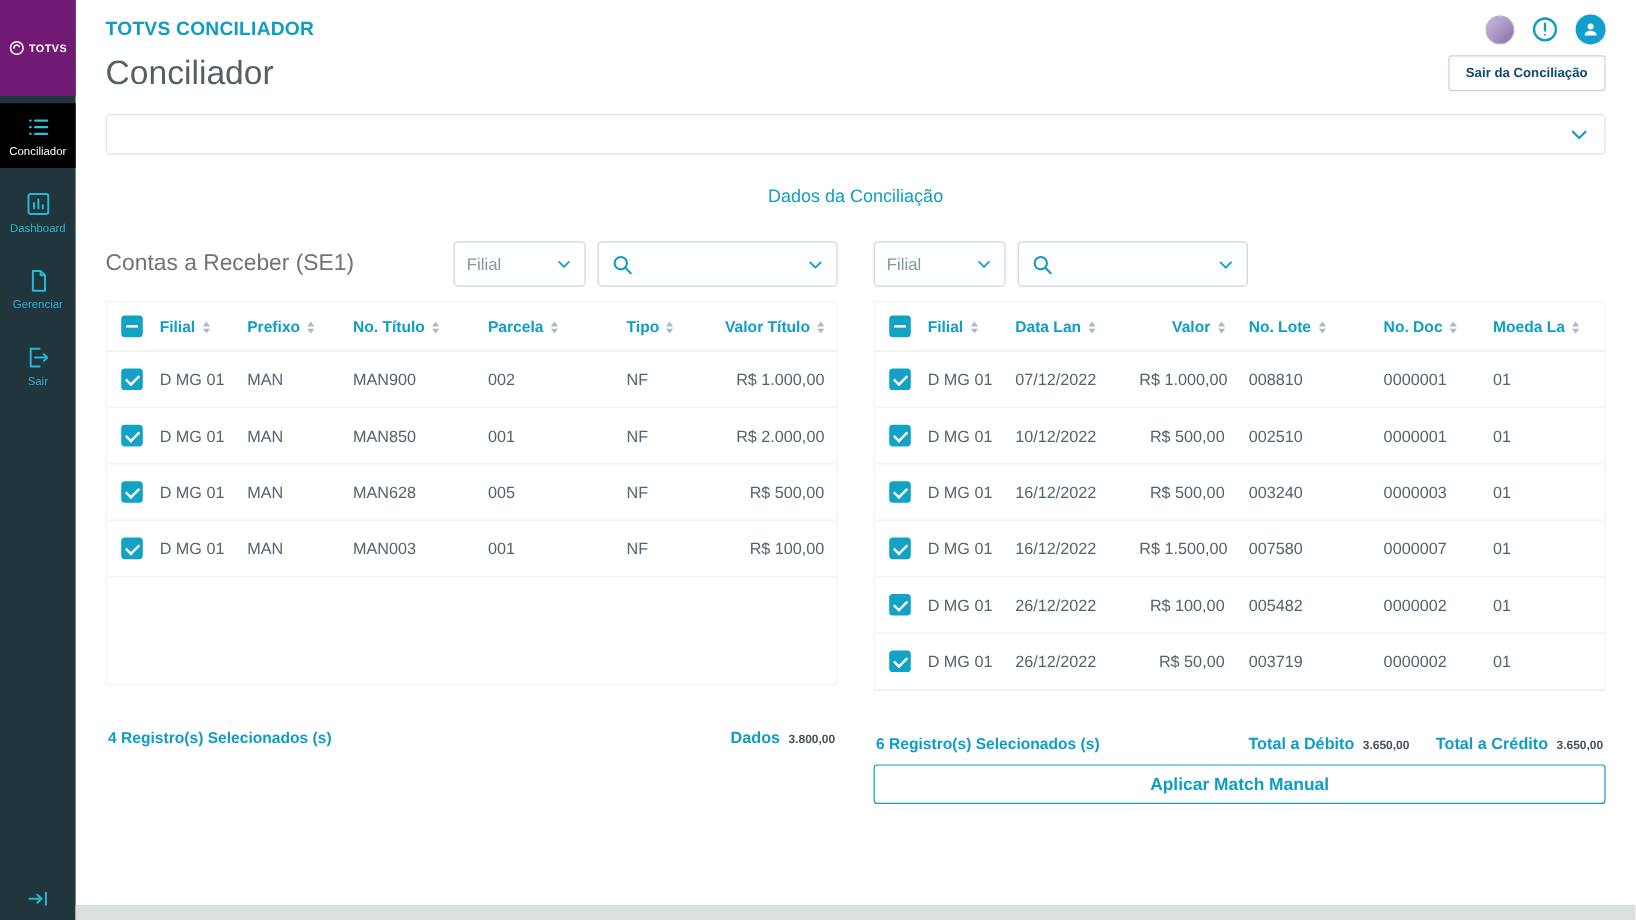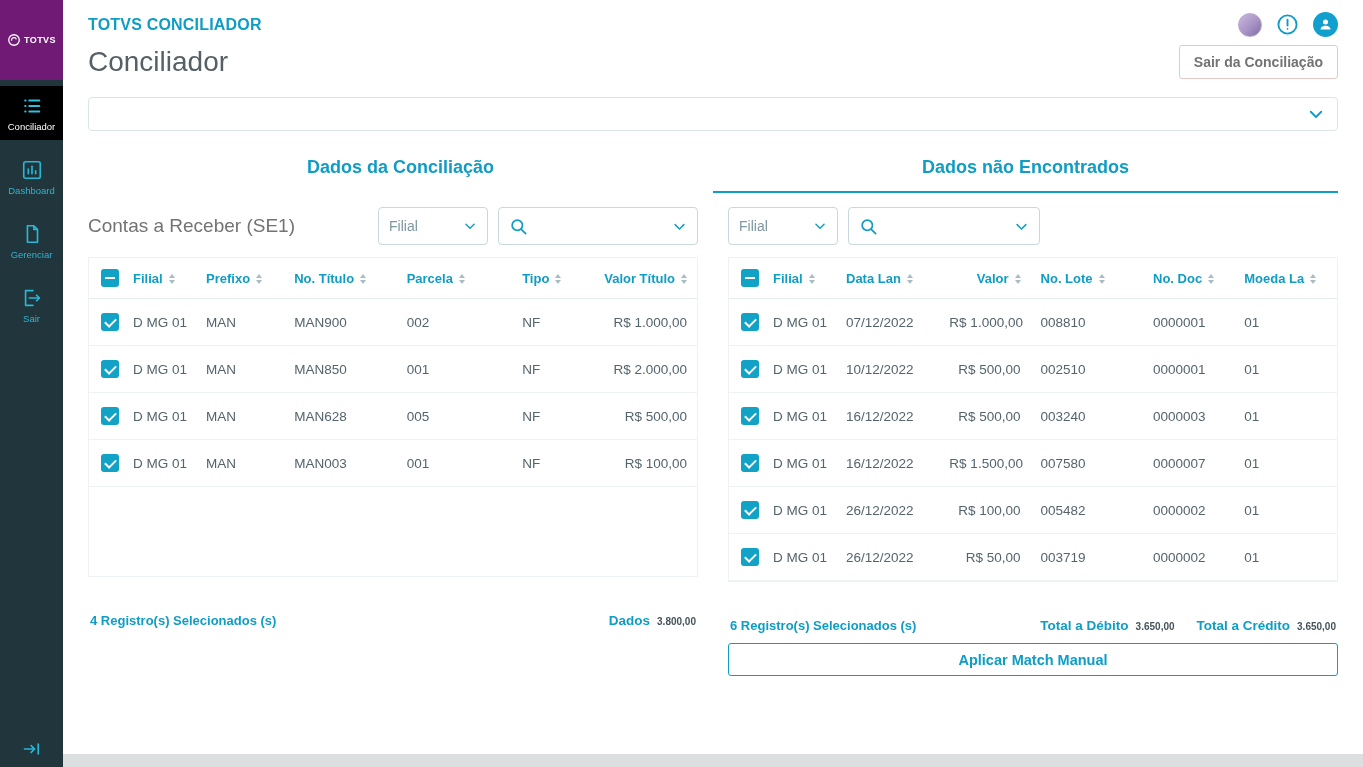--- a/index.html
+++ b/index.html
@@ -52,36 +52,36 @@
   }
   .icon-btn { color: #0f9dc5; display: flex; align-items: center; cursor: pointer; background: none; border: none; }
   .user-circle {
     width: 25px; height: 25px; border-radius: 50%; background: #119fce;
     display: flex; align-items: center; justify-content: center; cursor: pointer; border: none;
   }
 
   .title-row { margin-top: 8px; display: flex; align-items: center; justify-content: space-between; }
   .page-title { font-size: 28px; font-weight: 400; color: #555f66; }
   .exit-btn {
-    background: #fff; color: #737373; font-weight: bold; font-size: 14px;
+    background: #fff; color: #0c4a6e; font-weight: bold; font-size: 11px;
     border: 1px solid #e6c9c5; border-radius: 3px; padding: 8px 14px; cursor: pointer;
     font-family: "Liberation Sans", sans-serif;
   }
 
   .collapse-bar {
     margin-top: 18px; height: 34px;
     border: 1px solid #dbe4e7; border-radius: 4px;
     display: flex; align-items: center; justify-content: flex-end;
     padding: 0 12px; color: #0f9dc5; cursor: pointer; background: #fff;
   }
 
   .tabs { margin-top: 16px; display: flex; }
   .tab {
     flex: 1; text-align: center; padding: 10px 0 13px;
-    color: #0f9dc5; font-weight: bold; font-size: 18px; cursor: pointer;
+    color: #0f9dc5; font-weight: normal; font-size: 15px; cursor: pointer;
     border-bottom: 2px solid transparent;
   }
   .tab.active { border-bottom-color: #0f9dc5; }
 
   .panels { display: flex; gap: 30px; }
   .panel { flex: 1; min-width: 0; display: flex; flex-direction: column; }
 
   .panel-head { margin-top: 14px; display: flex; align-items: center; gap: 10px; }
   .panel-title { font-size: 19px; font-weight: 400; color: #737373; flex: 1; white-space: nowrap; }
   .select-box {
@@ -251,23 +251,20 @@
       <svg width="18" height="18" viewBox="0 0 24 24" fill="none" stroke="currentColor" stroke-width="2.4" stroke-linecap="round" stroke-linejoin="round">
         <polyline points="5,9 12,16 19,9"></polyline>
       </svg>
     </span>
   </div>
 
   <div class="tabs">
     <div class="tab">
       <span>Dados da Conciliação</span>
     </div>
-    <div class="tab active">
-      <span>Dados não Encontrados</span>
-    </div>
   </div>
 
   <div class="panels">
 
     <section class="panel">
       <div class="panel-head">
         <div class="panel-title">Contas a Receber (SE1)</div>
         <div class="select-box">
           <span>Filial</span>
           <span class="chev">

